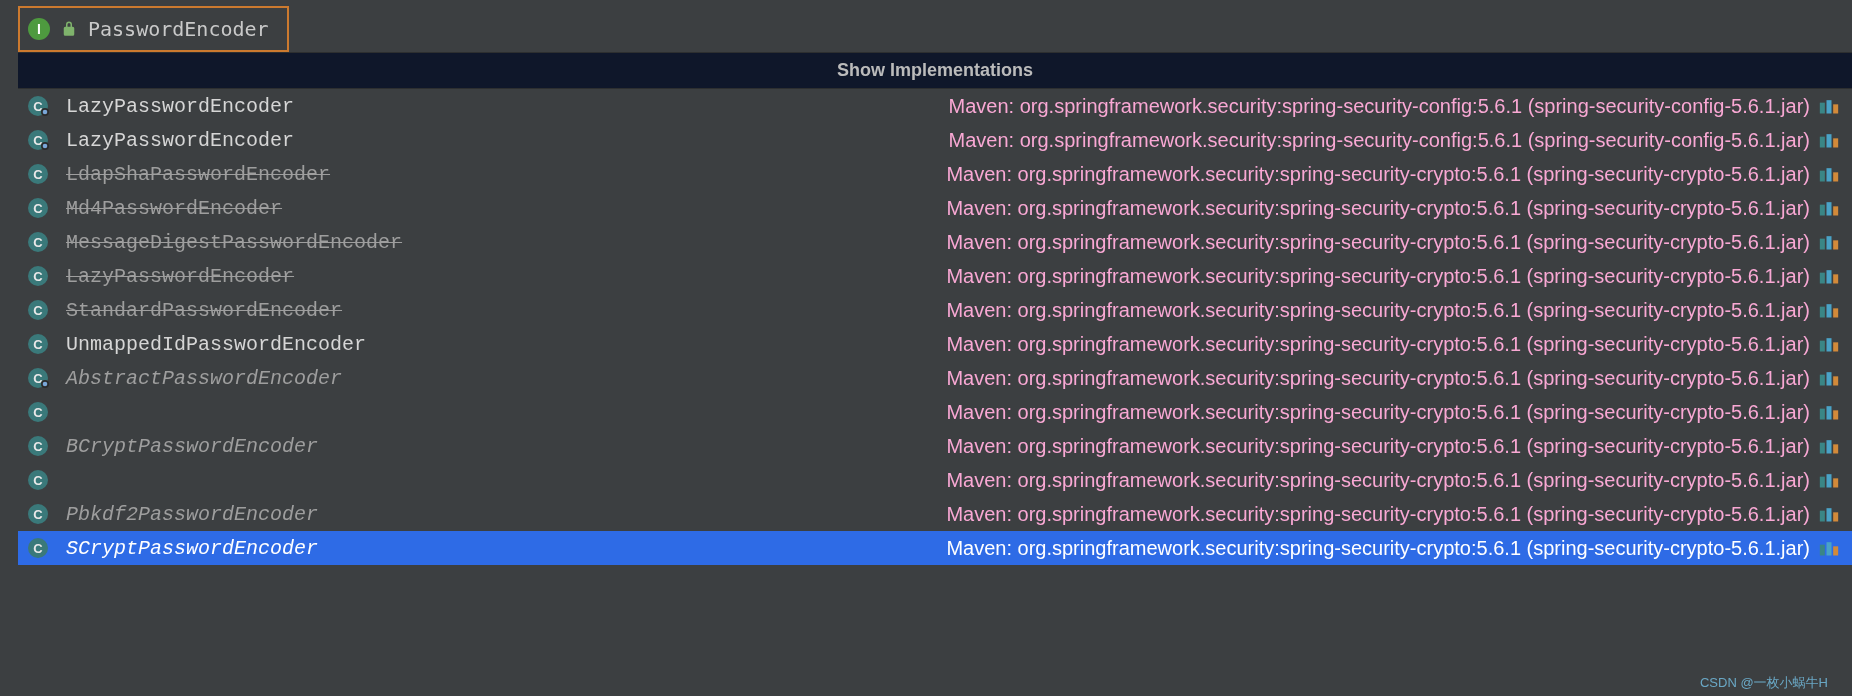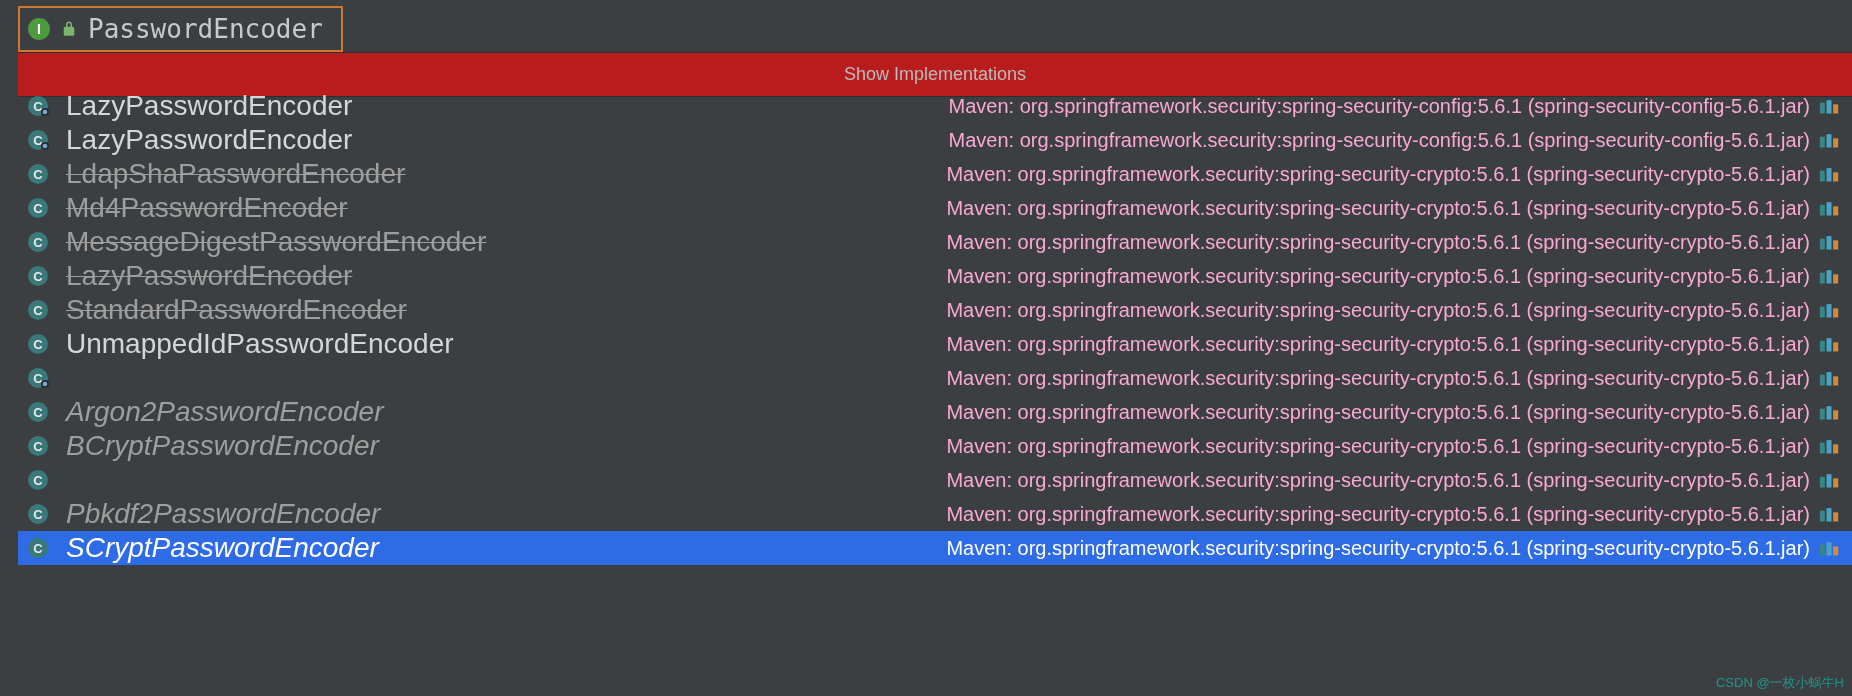--- a/index.html
+++ b/index.html
@@ -18,31 +18,32 @@
   .hdr-icon-i {
     width: 22px; height: 22px; border-radius: 50%;
     background: #4e9a3f; color: #fff; font-weight: bold; font-size: 14px;
     display: flex; align-items: center; justify-content: center;
     font-style: normal;
   }
   .hdr-lock {
     display: inline-block;
   }
   .hdr-lock svg { width: 18px; height: 18px; display:block; }
-  .hdr-text { color: #c9c9c9; font-size: 26px; font-family: "Consolas","Menlo",monospace; }
+  .hdr-text { color: #c9c9c9; font-size: 20px; font-family: "Consolas","Menlo",monospace; }
 
   
   .popup {
     position: absolute; top: 52px; left: 18px; right: 0; bottom: 0;
     background: #3c3f41; border-top: 1px solid #2d2f30;
   }
   .popup-title {
-    height: 44px; background: #b91c1c; color: #bbbbbb;
+    height: 36px; background: #0f172a; color: #bbbbbb;
     font-size: 18px; display:flex; align-items:center; justify-content:center;
     border-bottom: 1px solid #2d2f30;
+    font-weight: bold;
   }
 
   .list { position: absolute; top: 36px; left:0; right:0; bottom:0; }
   .row {
     height: 34px; display:flex; align-items:center;
     padding: 0 10px 0 10px; position: relative;
     color: #bbbbbb;
   }
   .row.selected { background: #2e6be6; color: #ffffff; }
   .row.selected .loc { color: #ffffff; }
@@ -52,41 +53,41 @@
   .class-badge {
     width: 20px; height: 20px; border-radius: 50%;
     background: #3a797a; color:#e8e8e8; font-size:13px; font-weight:bold;
     display:flex; align-items:center; justify-content:center;
     font-family: Arial, sans-serif;
   }
   .mini-overlay { position:absolute; left:12px; top:11px; width:10px; height:10px; }
   .mini-overlay svg { width:10px; height:10px; display:block; }
 
   .name {
-    font-size: 28px;
-    font-family: Liberation Sans, sans-serif;
+    font-size: 20px;
+    font-family: Liberation Mono, monospace;
     color: #d6d6d6;
     white-space: nowrap;
   }
   .name.italic { font-style: italic; color: #9e9e9e; }
   .name.strike { text-decoration: line-through; text-decoration-thickness:1px; color:#9e9e9e; }
 
   .loc {
     margin-left: auto;
     font-size: 20px;
     color: #f9a8d4;
     white-space: nowrap;
     padding-right: 6px;
   }
   .lib-icon { flex:none; width:26px; display:flex; align-items:center; justify-content:center; }
   .lib-icon svg { width:20px; height:18px; display:block; }
 
   .watermark {
-    position:absolute; right:8px; bottom:4px;
-    font-size:13px; color:#14b8a6; opacity:.7;
+    position:absolute; right:24px; bottom:4px;
+    font-size:13px; color:#7dd3fc; opacity:.7;
     font-family: Arial, sans-serif;
   }
 </style>
 </head>
 <body>
 <div class="root">
 
   <div class="header-bar">
     <span class="hdr-icon-i">I</span>
     <span class="hdr-lock">
@@ -227,34 +228,34 @@
         <div class="row">
           <span class="left-icons">
             <span class="class-badge">C</span>
             <span class="mini-overlay">
               <svg viewBox="0 0 10 10">
                 <circle cx="5" cy="5" r="4" fill="#2b2b2b"></circle>
                 <circle cx="5" cy="5" r="2.3" fill="#7aa7d8"></circle>
               </svg>
             </span>
           </span>
-          <span class="loc">Maven: org.springframework.security:spring-security-crypto:5.6.1 (spring-security-crypto-5.6.1.jar)</span>
-          <span class="lib-icon">
-            <svg viewBox="0 0 24 20">
-  <rect x="1" y="6" width="6" height="13" fill="#3a8686"></rect>
-  <rect x="9" y="3" width="6" height="16" fill="#4aa3c7"></rect>
-  <rect x="17" y="8" width="6" height="11" fill="#d28a3a"></rect>
-</svg>
-          </span>
-        </div>
-        <div class="row">
-          <span class="left-icons">
-            <span class="class-badge">C</span>
-          </span>
-          <span class="name italic">Argon2PasswordEncoder</span>
+          <span class="name italic">AbstractPasswordEncoder</span>
+          <span class="loc">Maven: org.springframework.security:spring-security-crypto:5.6.1 (spring-security-crypto-5.6.1.jar)</span>
+          <span class="lib-icon">
+            <svg viewBox="0 0 24 20">
+  <rect x="1" y="6" width="6" height="13" fill="#3a8686"></rect>
+  <rect x="9" y="3" width="6" height="16" fill="#4aa3c7"></rect>
+  <rect x="17" y="8" width="6" height="11" fill="#d28a3a"></rect>
+</svg>
+          </span>
+        </div>
+        <div class="row">
+          <span class="left-icons">
+            <span class="class-badge">C</span>
+          </span>
           <span class="loc">Maven: org.springframework.security:spring-security-crypto:5.6.1 (spring-security-crypto-5.6.1.jar)</span>
           <span class="lib-icon">
             <svg viewBox="0 0 24 20">
   <rect x="1" y="6" width="6" height="13" fill="#3a8686"></rect>
   <rect x="9" y="3" width="6" height="16" fill="#4aa3c7"></rect>
   <rect x="17" y="8" width="6" height="11" fill="#d28a3a"></rect>
 </svg>
           </span>
         </div>
         <div class="row">

